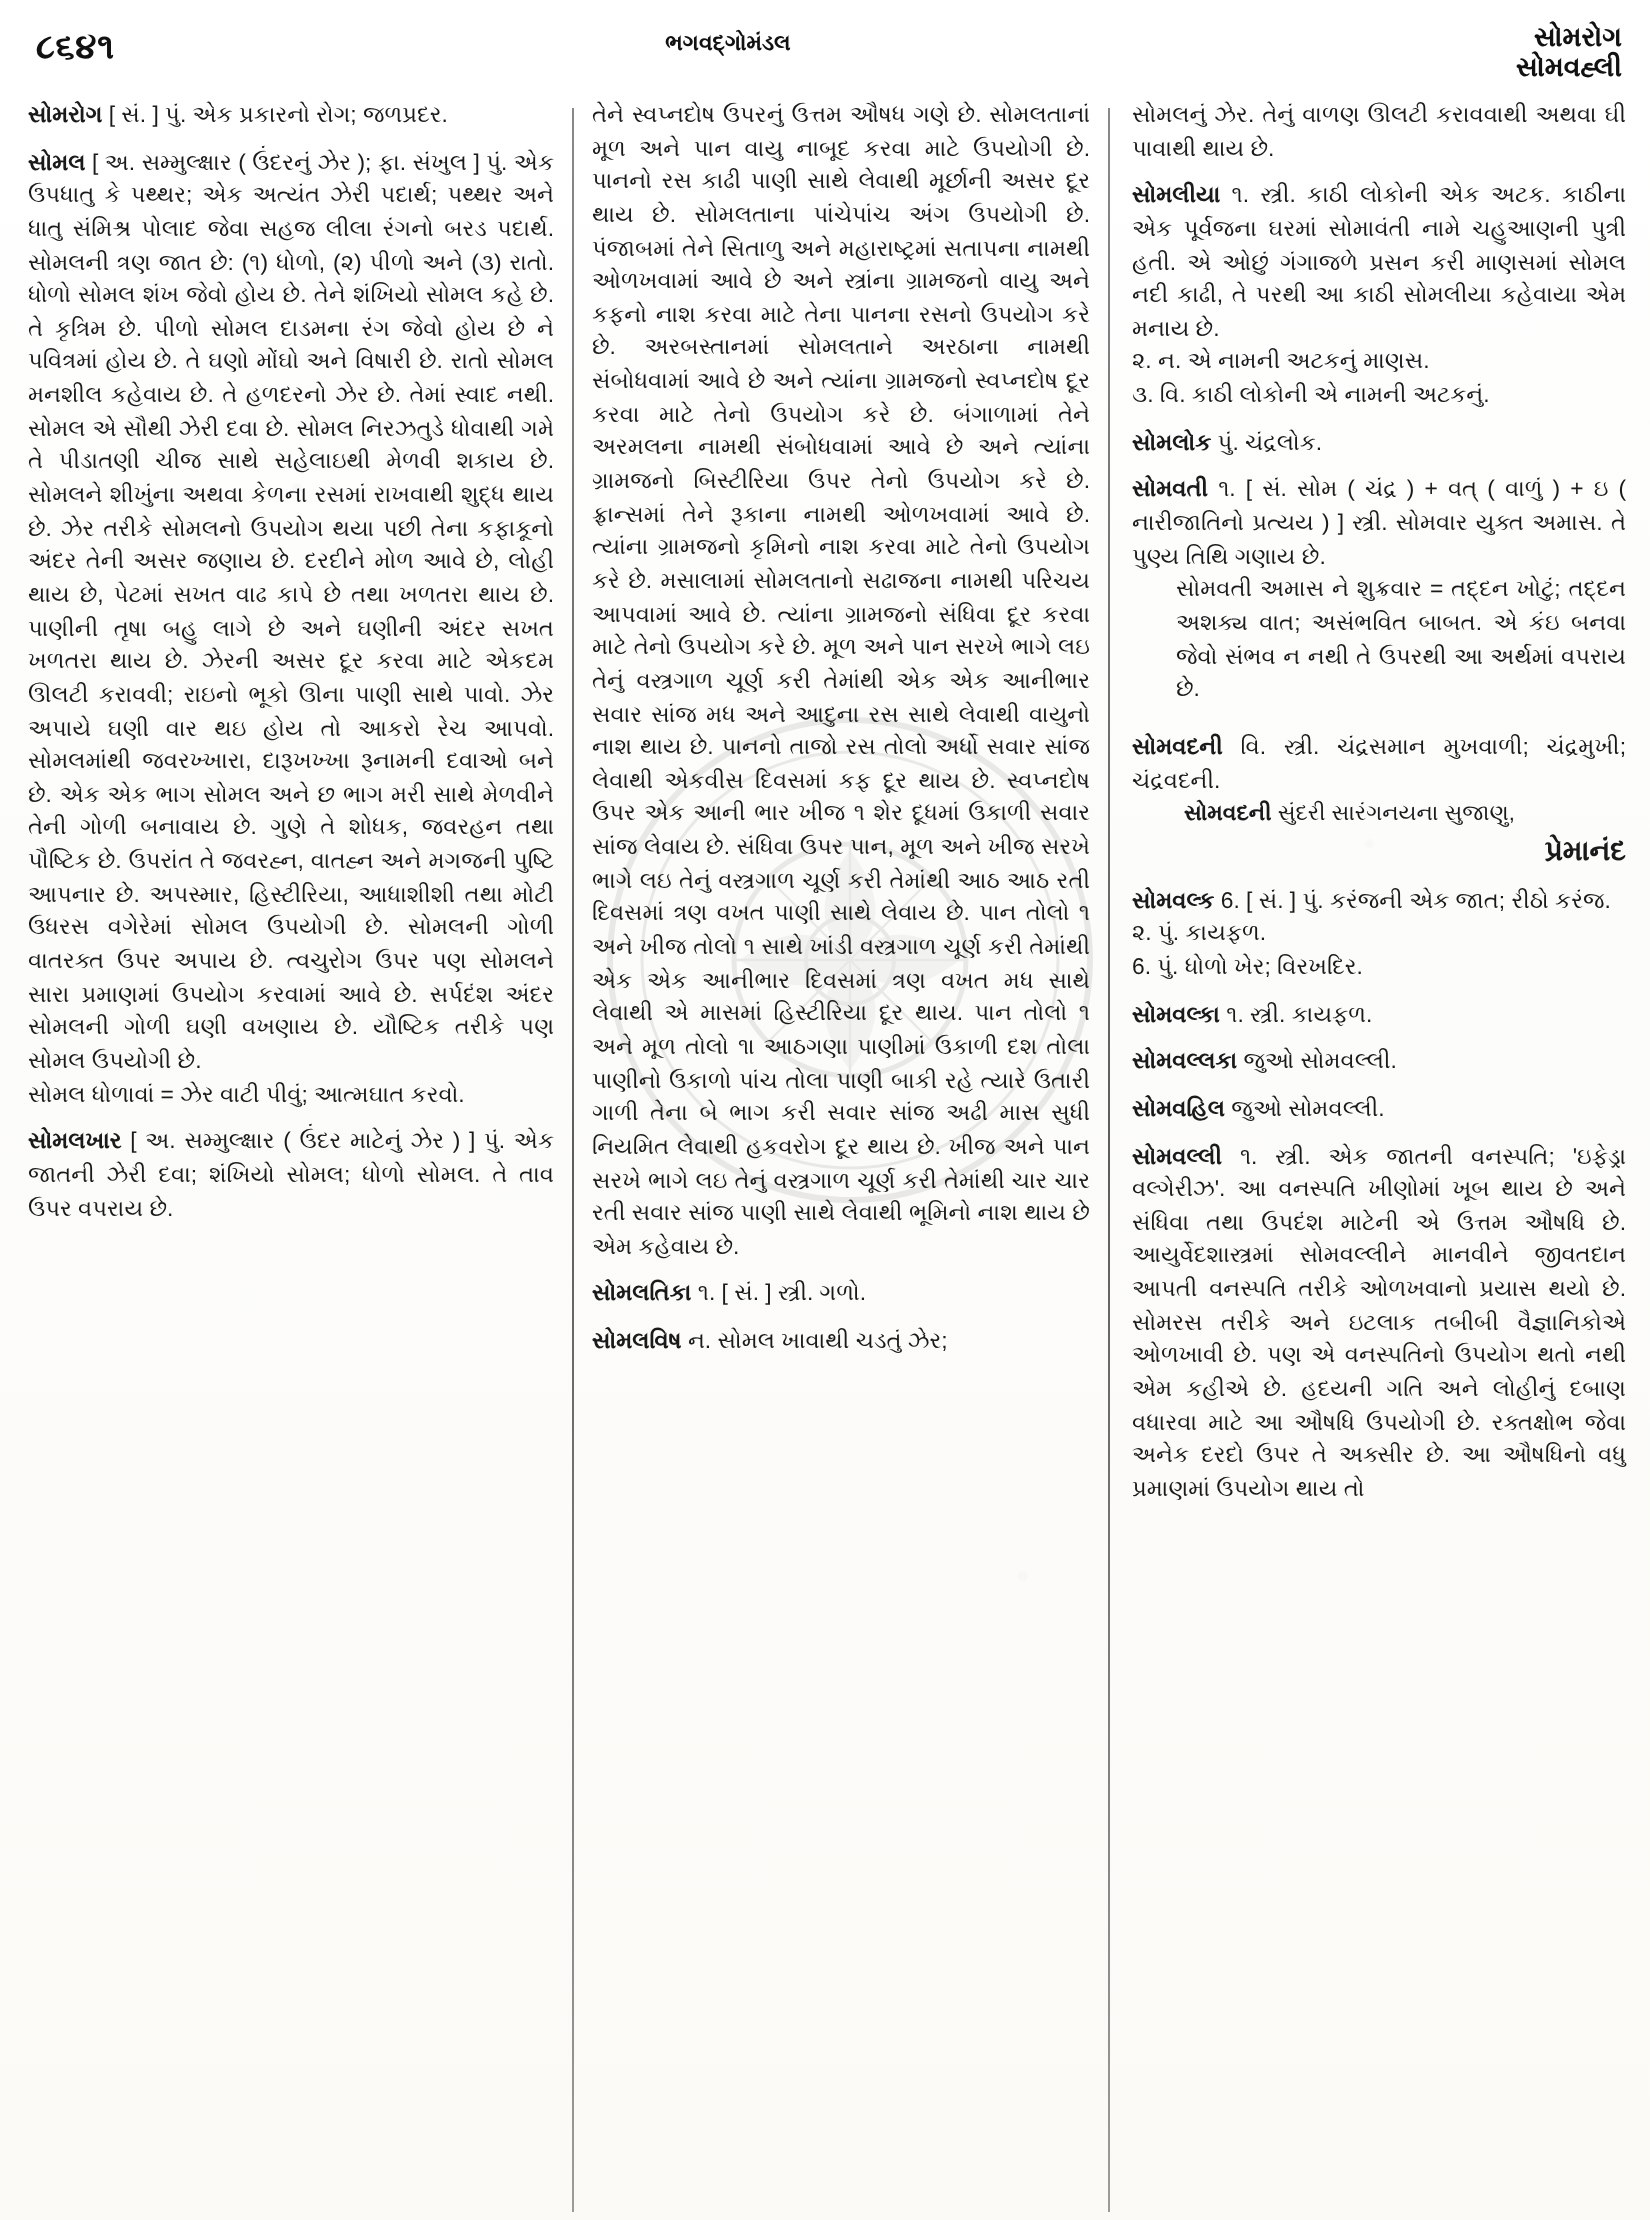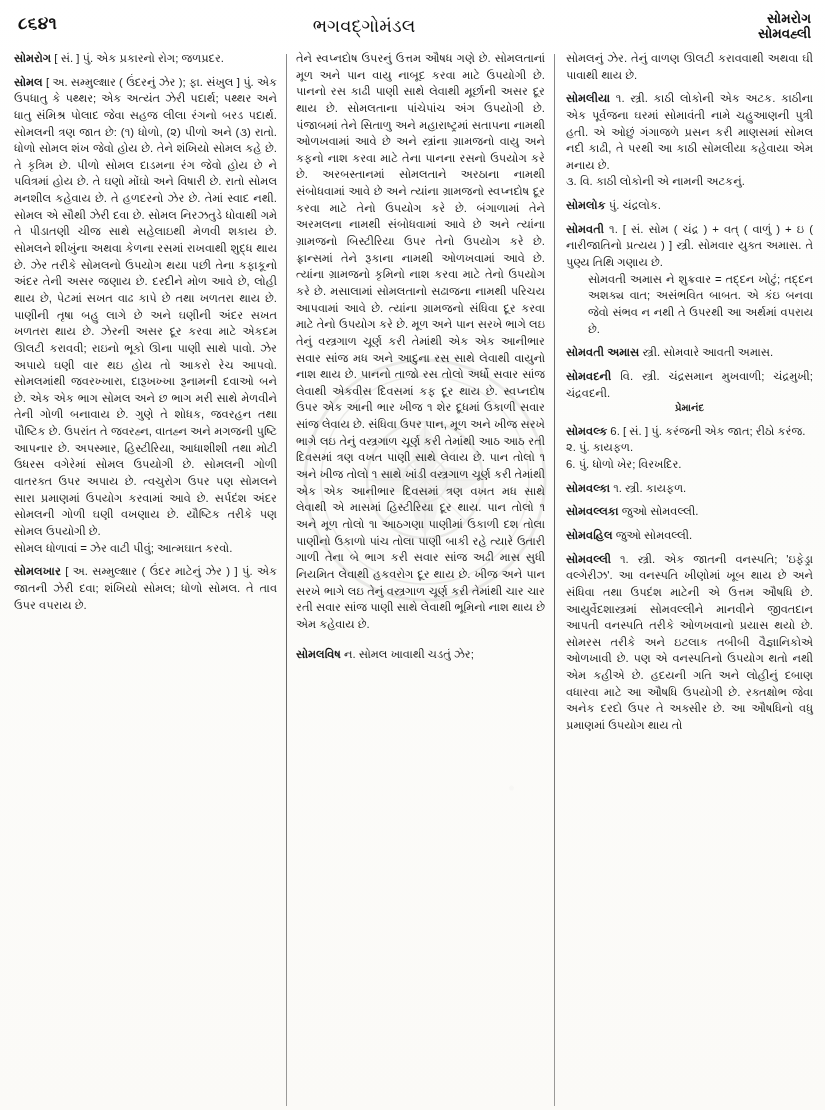--- a/index.html
+++ b/index.html
@@ -39,21 +39,21 @@
   
   #header{
     position:absolute;left:0;top:0;width:825px;height:52px;
   }
   #page-number{
     position:absolute;left:18px;top:14px;
     font-size:17px;font-weight:bold;letter-spacing:0.4px;
   }
   #book-title{
     position:absolute;left:0;top:16px;width:728px;
-    text-align:center;font-size:18px;font-weight:normal;
+    text-align:center;font-size:11px;font-weight:bold;
   }
   #running-heads{
     position:absolute;right:14px;top:11px;
     text-align:right;line-height:1.12;
   }
   #running-heads .rh{font-size:13.5px;font-weight:bold;display:block;}
   
   #columns{
     position:absolute;left:0;top:50px;width:825px;height:1060px;
   }
@@ -73,21 +73,21 @@
     background:linear-gradient(180deg,rgba(40,40,40,0.55),rgba(40,40,40,0.75),rgba(40,40,40,0.45));
   }
   #divider-1{left:286px;}
   #divider-2{left:554px;}
   
   .entry{margin:0 0 2px 0;padding:0;text-indent:0;}
   .entry p{margin:0;padding:0;}
   .hw{font-weight:bold;}
   .sub{display:block;padding-left:22px;text-indent:0;}
   .quote{display:block;padding-left:26px;font-size:11px;}
-  .attrib{display:block;text-align:center;font-weight:bold;font-size:10px;}
+  .attrib{display:block;text-align:right;font-weight:bold;font-size:14px;}
   .gap{height:5px;}
   .indent{display:block;padding-left:12px;text-indent:-12px;}
 </style>
 </head>
 <body>
 
 <div id="page">
 
   <div id="paper-grain"></div>
 
@@ -136,52 +136,52 @@
         </div>
         <div class="gap"></div>
         <div class="gap"></div>
       </div>
     <div class="col" id="col-2">
         <div class="entry">
           <p><span>તેને સ્વપ્નદોષ ઉપરનું ઉત્તમ ઔષધ ગણે છે. સોમલતાનાં મૂળ અને પાન વાયુ નાબૂદ કરવા માટે ઉપયોગી છે. પાનનો રસ કાઢી પાણી સાથે લેવાથી મૂર્છાની અસર દૂર થાય છે. સોમલતાના પાંચેપાંચ અંગ ઉપયોગી છે. પંજાબમાં તેને સિતાળુ અને મહારાષ્ટ્રમાં સતાપના નામથી ઓળખવામાં આવે છે અને સ્ત્રાંના ગ્રામજનો વાયુ અને કફનો નાશ કરવા માટે તેના પાનના રસનો ઉપયોગ કરે છે. અરબસ્તાનમાં સોમલતાને અરઠાના નામથી સંબોધવામાં આવે છે અને ત્યાંના ગ્રામજનો સ્વપ્નદોષ દૂર કરવા માટે તેનો ઉપયોગ કરે છે. બંગાળામાં તેને અરમલના નામથી સંબોધવામાં આવે છે અને ત્યાંના ગ્રામજનો બિસ્ટીરિયા ઉપર તેનો ઉપયોગ કરે છે. ફ્રાન્સમાં તેને રૂકાના નામથી ઓળખવામાં આવે છે. ત્યાંના ગ્રામજનો કૃમિનો નાશ કરવા માટે તેનો ઉપયોગ કરે છે. મસાલામાં સોમલતાનો સઢાજના નામથી પરિચય આપવામાં આવે છે. ત્યાંના ગ્રામજનો સંધિવા દૂર કરવા માટે તેનો ઉપયોગ કરે છે. મૂળ અને પાન સરખે ભાગે લઇ તેનું વસ્ત્રગાળ ચૂર્ણ કરી તેમાંથી એક એક આનીભાર સવાર સાંજ મધ અને આદુના રસ સાથે લેવાથી વાયુનો નાશ થાય છે. પાનનો તાજો રસ તોલો અર્ધો સવાર સાંજ લેવાથી એકવીસ દિવસમાં કફ દૂર થાય છે. સ્વપ્નદોષ ઉપર એક આની ભાર ખીજ ૧ શેર દૂધમાં ઉકાળી સવાર સાંજ લેવાય છે. સંધિવા ઉપર પાન, મૂળ અને ખીજ સરખે ભાગે લઇ તેનું વસ્ત્રગાળ ચૂર્ણ કરી તેમાંથી આઠ આઠ રતી દિવસમાં ત્રણ વખત પાણી સાથે લેવાય છે. પાન તોલો ૧ અને ખીજ તોલો ૧ સાથે ખાંડી વસ્ત્રગાળ ચૂર્ણ કરી તેમાંથી એક એક આનીભાર દિવસમાં ત્રણ વખત મધ સાથે લેવાથી એ માસમાં હિસ્ટીરિયા દૂર થાય. પાન તોલો ૧ અને મૂળ તોલો ૧ા આઠગણા પાણીમાં ઉકાળી દશ તોલા પાણીનો ઉકાળો પાંચ તોલા પાણી બાકી રહે ત્યારે ઉતારી ગાળી તેના બે ભાગ કરી સવાર સાંજ અઢી માસ સુધી નિયમિત લેવાથી હકવરોગ દૂર થાય છે. ખીજ અને પાન સરખે ભાગે લઇ તેનું વસ્ત્રગાળ ચૂર્ણ કરી તેમાંથી ચાર ચાર રતી સવાર સાંજ પાણી સાથે લેવાથી ભૂમિનો નાશ થાય છે એમ કહેવાય છે.</span></p>
         </div>
         <div class="gap"></div>
         <div class="entry">
+          <p><span class="hw">સોમલતિકા</span> <span>૧. [ સં. ] સ્ત્રી. ગળો.</span></p>
         </div>
         <div class="gap"></div>
         <div class="entry">
           <p><span class="hw">સોમલવિષ</span> <span>ન. સોમલ ખાવાથી ચડતું ઝેર;</span></p>
         </div>
         <div class="gap"></div>
       </div>
     <div class="col" id="col-3">
         <div class="entry">
           <p><span>સોમલનું ઝેર. તેનું વાળણ ઊલટી કરાવવાથી અથવા ઘી પાવાથી થાય છે.</span></p>
         </div>
         <div class="gap"></div>
         <div class="entry">
           <p><span class="hw">સોમલીયા</span> <span>૧. સ્ત્રી. કાઠી લોકોની એક અટક. કાઠીના એક પૂર્વજના ઘરમાં સોમાવંતી નામે ચહુઆણની પુત્રી હતી. એ ઓછું ગંગાજળે પ્રસન કરી માણસમાં સોમલ નદી કાઢી, તે પરથી આ કાઠી સોમલીયા કહેવાયા એમ મનાય છે.</span></p>
+          <span class="indent">૨. ન. એ નામની અટકનું માણસ.</span>
           <span class="indent">૩. વિ. કાઠી લોકોની એ નામની અટકનું.</span>
         </div>
         <div class="gap"></div>
         <div class="entry">
           <p><span class="hw">સોમલોક</span> <span>પું. ચંદ્રલોક.</span></p>
         </div>
         <div class="gap"></div>
         <div class="entry">
           <p><span class="hw">સોમવતી</span> <span>૧. [ સં. સોમ ( ચંદ્ર ) + વત્ ( વાળું ) + ઇ ( નારીજાતિનો પ્રત્યય ) ] સ્ત્રી. સોમવાર યુક્ત અમાસ. તે પુણ્ય તિથિ ગણાય છે.</span></p>
           <span class="sub">સોમવતી અમાસ ને શુક્રવાર = તદ્દન ખોટું; તદ્દન અશક્ય વાત; અસંભવિત બાબત. એ કંઇ બનવા જેવો સંભવ ન નથી તે ઉપરથી આ અર્થમાં વપરાય છે.</span>
         </div>
         <div class="gap"></div>
-        <div class="entry">
-          <p><span class="hw">સોમવતી અમાસ</span> <span>સ્ત્રી. સોમવારે આવતી અમાસ.</span></p>
-        </div>
         <div class="gap"></div>
         <div class="entry">
           <p><span class="hw">સોમવદની</span> <span>વિ. સ્ત્રી. ચંદ્રસમાન મુખવાળી; ચંદ્રમુખી; ચંદ્રવદની.</span></p>
+          <span class="quote"><b>સોમવદની</b> સુંદરી સારંગનયના સુજાણુ,</span>
           <span class="attrib">પ્રેમાનંદ</span>
         </div>
         <div class="gap"></div>
         <div class="entry">
           <p><span class="hw">સોમવલ્ક</span> <span>6. [ સં. ] પું. કરંજની એક જાત; રીઠો કરંજ.</span></p>
           <span class="indent">૨. પું. કાયફળ.</span>
           <span class="indent">6. પું. ધોળો ખેર; વિરખદિર.</span>
         </div>
         <div class="gap"></div>
         <div class="entry">

